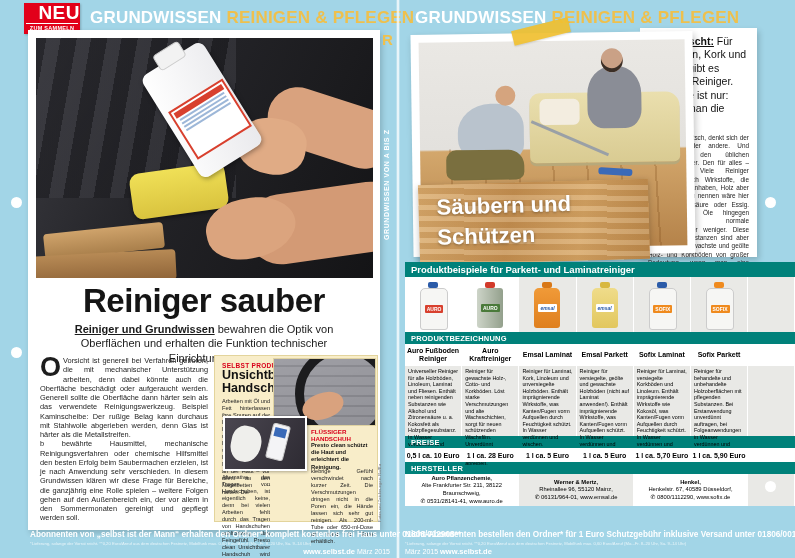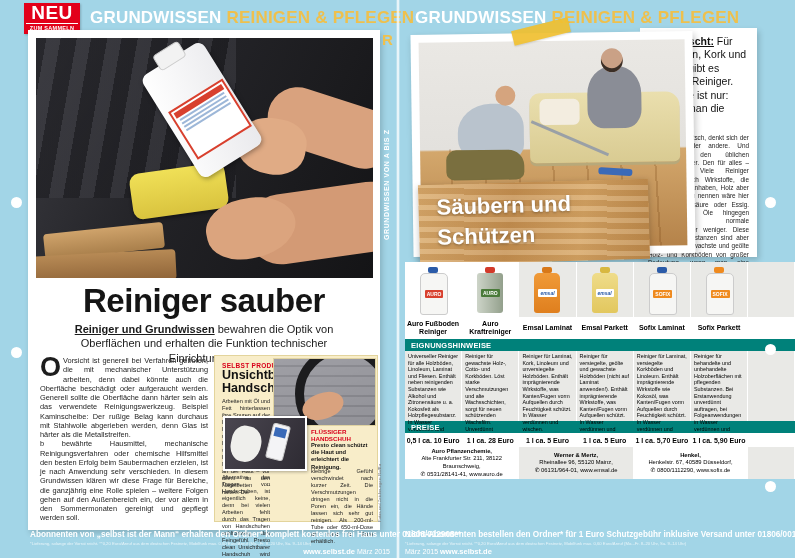--- a/index.html
+++ b/index.html
@@ -5,21 +5,21 @@
   html,body{margin:0;padding:0;}
   body{width:795px;height:558px;position:relative;background:#a2d5e7;
        font-family:"Liberation Sans",sans-serif;overflow:hidden;}
   .abs{position:absolute;}
   .mast{font-weight:bold;font-size:17px;letter-spacing:.2px;white-space:nowrap;}
   .mast .w1{color:#fff;}
   .mast .w2{color:#eec04d;}
   
   .badge{left:24px;top:3px;width:56px;height:31px;background:#e2001a;color:#fff;
          text-align:center;box-shadow:1px 1px 2px rgba(0,0,0,.2);}
-  .badge .b1{font-size:19px;font-weight:bold;line-height:20px;letter-spacing:.5px;}
+  .badge .b1{font-size:19px;font-weight:bold;line-height:20px;letter-spacing:.5px;text-align:right;}
   .badge .b2{font-size:5.5px;font-weight:bold;border-top:1px solid #fff;margin:0 2px;padding-top:1px;letter-spacing:.3px;}
   
   .sheetL{left:28px;top:30px;width:352px;height:500px;background:#fff;box-shadow:2px 3px 6px rgba(0,0,0,.18);}
   .gutter{left:396px;top:0;width:4px;height:558px;background:linear-gradient(to right,rgba(255,255,255,0),#ffffff 50%,rgba(255,255,255,0));}
   
   .tabR{left:382px;top:31px;color:#eec04d;font-weight:bold;font-size:15px;}
   .tabTxt{left:383px;top:55px;height:185px;color:#fff;font-weight:bold;font-size:7px;letter-spacing:.6px;
           writing-mode:vertical-rl;transform:rotate(180deg);white-space:nowrap;}
   
   .photoL{left:36px;top:38px;width:337px;height:240px;background:linear-gradient(115deg,#3a3a40 0%,#222226 45%,#141416 100%);overflow:hidden;}
@@ -238,20 +238,21 @@
 
 <div class="abs woodpanel">
   <div class="grain"></div>
   <div class="woodtitle">
     <div>Säubern und</div>
     <div>Schützen</div>
   </div>
 </div>
 
 <div class="abs tbl">
+  <div class="tbar bar1">Produktbeispiele für Parkett- und Laminatreiniger</div>
 
   <div class="trow imgrow">
     <div class="tc">
         <div class="bt b1">
           <div class="cap"></div>
           <div class="bb">
             <span class="bl">AURO</span>
           </div>
         </div>
       </div>
@@ -291,31 +292,31 @@
         <div class="bt b6">
           <div class="cap"></div>
           <div class="bb">
             <span class="bl">SOFIX</span>
           </div>
         </div>
       </div>
     <div class="tc g"></div>
   </div>
 
+  <div class="tbar barS">PRODUKTBEZEICHNUNG</div>
   <div class="trow namerow">
     <div class="tc">Auro Fußboden Reiniger</div>
     <div class="tc">Auro Kraftreiniger</div>
     <div class="tc">Emsal Laminat</div>
     <div class="tc">Emsal Parkett</div>
     <div class="tc">Sofix Laminat</div>
     <div class="tc">Sofix Parkett</div>
     <div class="tc"></div>
   </div>
 
-  <div class="tbar barS">EIGNUNGSHINWEISE</div>
   <div class="trow eigrow">
     <div class="tc">Universeller Reiniger für alle Holzböden, Linoleum, Laminat und Fliesen. Enthält neben reinigenden Substanzen wie Alkohol und Zitronensäure u. a. Kokosfett als Holzpflegesubstanz. In Wasser verdünnen und wischen.</div>
     <div class="tc">Reiniger für gewachste Holz-, Cotto- und Korkböden. Löst starke Verschmutzungen und alte Wachsschichten, sorgt für neuen schützenden Wachsfilm. Unverdünnt auftragen, Boden mit Bürste/Tuch abreiben.</div>
     <div class="tc">Reiniger für Laminat, Kork, Linoleum und unversiegelte Holzböden. Enthält imprägnierende Wirkstoffe, was Kanten/Fugen vorm Aufquellen durch Feuchtigkeit schützt. In Wasser verdünnen und wischen.</div>
     <div class="tc">Reiniger für versiegelte, geölte und gewachste Holzböden (nicht auf Laminat anwenden!). Enthält imprägnierende Wirkstoffe, was Kanten/Fugen vorm Aufquellen schützt. In Wasser verdünnen und wischen.</div>
     <div class="tc">Reiniger für Laminat, versiegelte Korkböden und Linoleum. Enthält imprägnierende Wirkstoffe wie Kokosöl, was Kanten/Fugen vorm Aufquellen durch Feuchtigkeit schützt. In Wasser verdünnen und wischen.</div>
     <div class="tc">Reiniger für behandelte und unbehandelte Holzoberflächen mit pflegenden Substanzen. Bei Erstanwendung unverdünnt auftragen, bei Folgeanwendungen in Wasser verdünnen und Boden wischen.</div>
     <div class="tc"></div>
   </div>
 
@@ -323,20 +324,21 @@
   <div class="trow pricerow">
     <div class="tc">0,5 l ca. 10 Euro</div>
     <div class="tc">1 l ca. 28 Euro</div>
     <div class="tc">1 l ca. 5 Euro</div>
     <div class="tc">1 l ca. 5 Euro</div>
     <div class="tc">1 l ca. 5,70 Euro</div>
     <div class="tc">1 l ca. 5,90 Euro</div>
     <div class="tc"></div>
   </div>
 
+  <div class="tbar barS">HERSTELLER</div>
   <div class="herstrow">
     <div class="tc">
       <span class="hn">Auro Pflanzenchemie,</span>
       <span>Alte Frankfurter Str. 211, 38122 Braunschweig,</span>
       <span>✆ 0531/28141-41, www.auro.de</span>
     </div>
     <div class="tc g">
       <span class="hn">Werner &amp; Mertz,</span>
       <span>Rheinallee 96, 55120 Mainz,</span>
       <span>✆ 06131/964-01, www.emsal.de</span>

